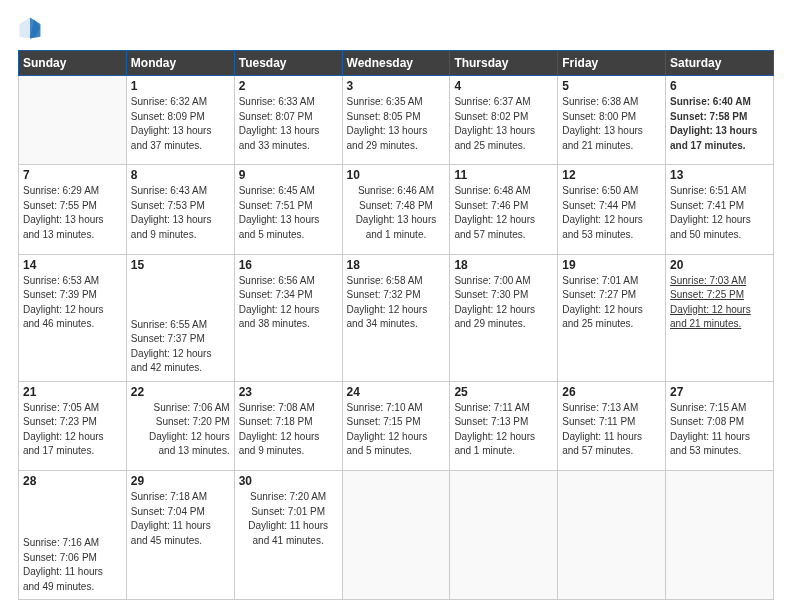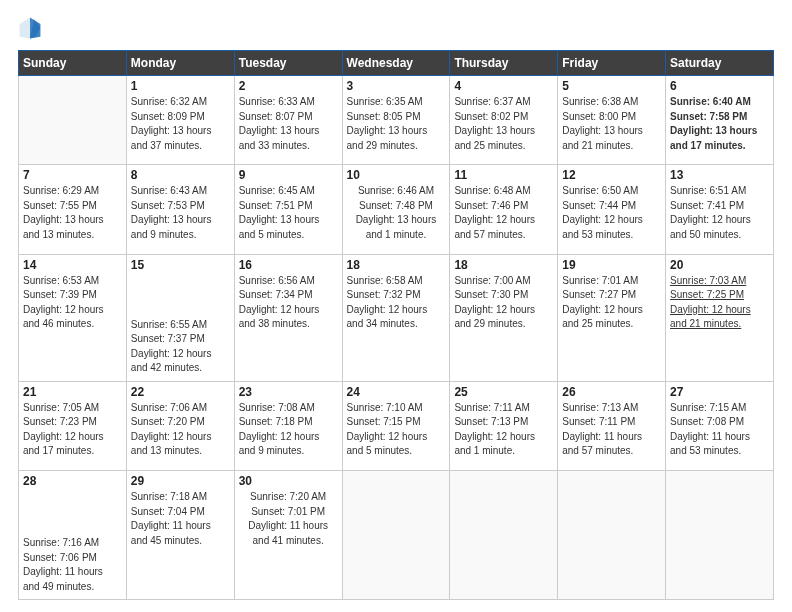--- a/index.html
+++ b/index.html
@@ -278,21 +278,21 @@
         <tr>
           <td>
             <div class="day-number">21</div>
             <div class="day-info" style="white-space: pre-line;">Sunrise: 7:05 AM
 Sunset: 7:23 PM
 Daylight: 12 hours
 and 17 minutes.</div>
           </td>
           <td>
             <div class="day-number">22</div>
-            <div class="day-info" style="white-space: pre-line;">Sunrise: 7:06 AM
+            <div class="day-info" style="white-space: pre-line; text-align: right;">Sunrise: 7:06 AM
 Sunset: 7:20 PM
 Daylight: 12 hours
 and 13 minutes.</div>
           </td>
           <td>
             <div class="day-number">23</div>
             <div class="day-info" style="white-space: pre-line;">Sunrise: 7:08 AM
 Sunset: 7:18 PM
 Daylight: 12 hours
 and 9 minutes.</div>

